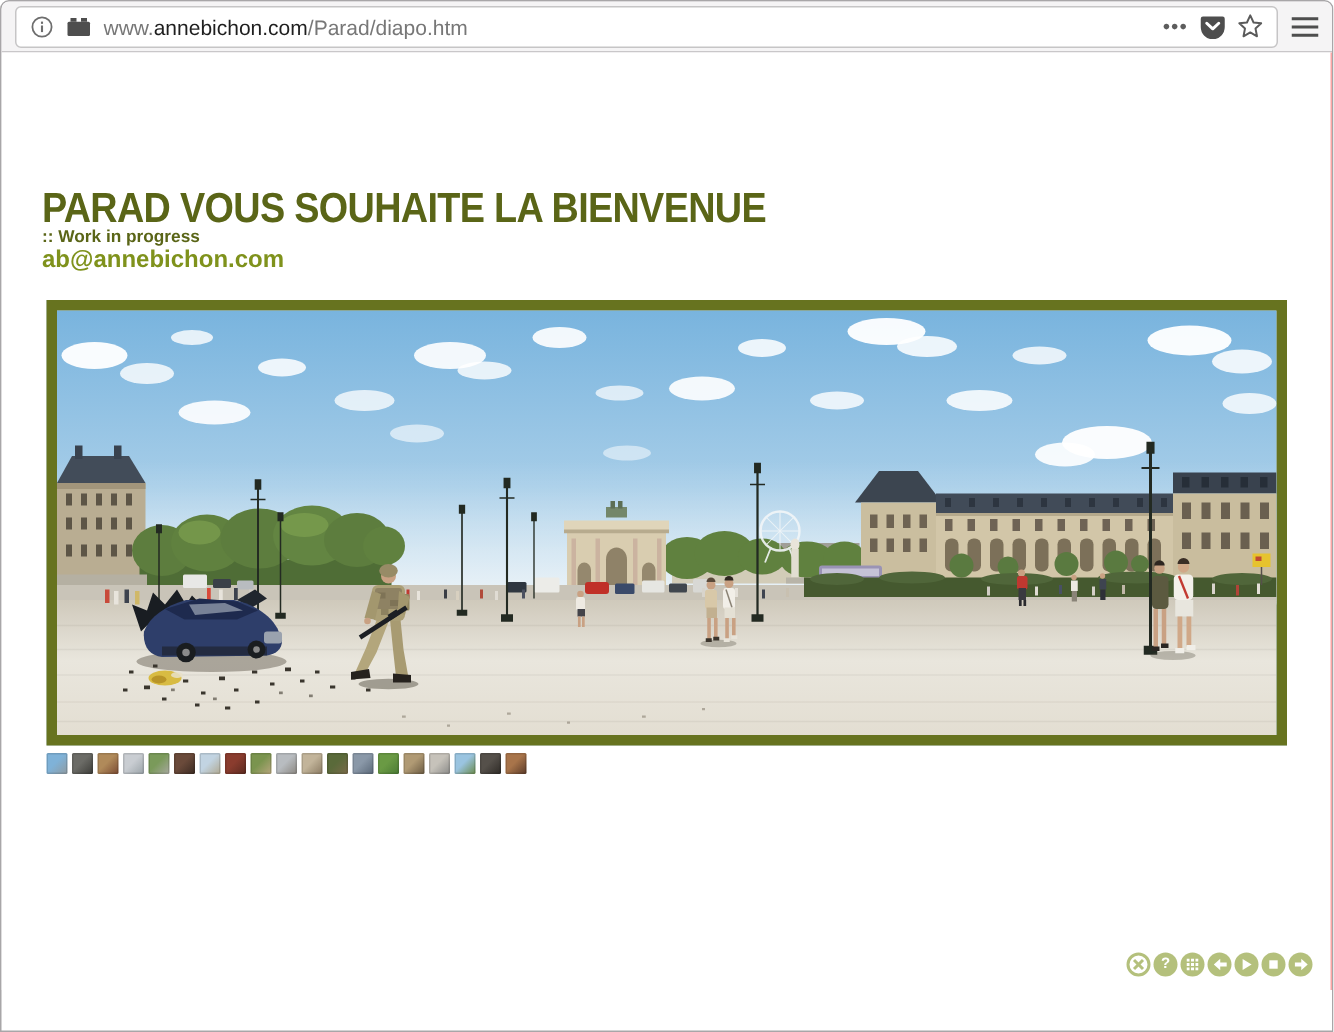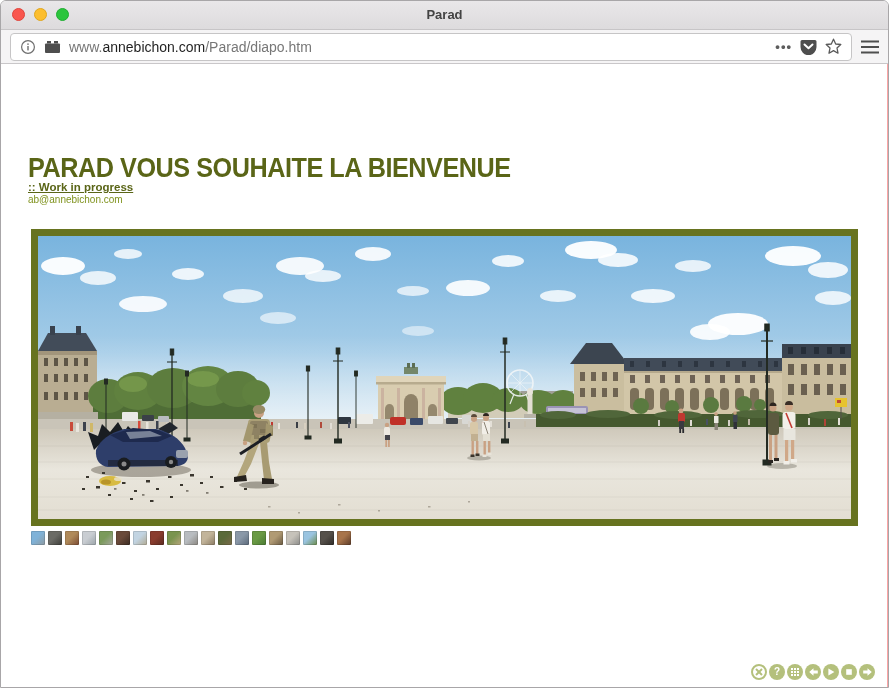--- a/index.html
+++ b/index.html
@@ -15,43 +15,35 @@
   
   .toolbar{height:34px;background:#f5f4f5;border-bottom:1px solid #c9c7c9;display:flex;align-items:center;padding:0 9px;gap:9px;box-sizing:border-box;}
   .urlbar{flex:1;height:28px;background:#fff;border:1px solid #c6c5c6;border-radius:4px;display:flex;align-items:center;padding:0 9px;gap:8px;box-sizing:border-box;}
   .url{flex:1;font-size:14px;color:#777;white-space:nowrap;overflow:hidden;}
   .url .strong{color:#1f1f1f;}
   .ico{display:inline-flex;align-items:center;justify-content:center;flex:0 0 auto;}
   .dots{font-size:13px;color:#5d5d5d;letter-spacing:1px;font-weight:bold;}
   
   .content{position:relative;height:625px;background:#fff;border-right:1px solid #fca5a5;box-sizing:border-box;}
   h1.pagetitle{position:absolute;left:27px;top:88px;margin:0;font-size:28px;font-weight:bold;color:#5a6517;letter-spacing:-.5px;white-space:nowrap;transform:scaleX(.9);transform-origin:left center;}
-  .sub{position:absolute;left:27px;top:117px;font-size:11.5px;font-weight:bold;color:#5a6517;text-decoration:underline;}
-  .email{position:absolute;left:27px;top:130px;font-size:10px;font-weight:normal;color:#7f921c;text-decoration:none;}
+  .sub{position:absolute;left:27px;top:117px;font-size:11.5px;font-weight:bold;color:#5a6517;}
+  .email{position:absolute;left:27px;top:130px;font-size:16px;font-weight:bold;color:#7f921c;text-decoration:none;}
   .frame{position:absolute;left:30px;top:165px;width:813px;height:283px;border:7px solid #67731f;background:#bcd6e8;line-height:0;}
   .thumbs{position:absolute;left:30px;top:467px;display:flex;gap:3px;}
   .thumb{width:14px;height:14px;border-radius:1px;box-shadow:inset 0 0 0 1px rgba(0,0,0,.12);display:inline-block;}
   .controls{position:absolute;right:12px;bottom:9px;display:flex;gap:2px;align-items:center;}
   .ctl{width:16px;height:16px;border-radius:50%;background:#b4c07c;border:none;padding:0;display:flex;align-items:center;justify-content:center;cursor:pointer;}
   .ctl.outline{background:#fff;border:2.5px solid #b4c07c;box-sizing:border-box;}
   .ctl .q{font-size:10px;line-height:10px;font-weight:bold;color:#fff;font-family:"Liberation Sans",sans-serif;}
 </style>
 </head>
 <body>
 
 <div class="window">
 
-  <div class="titlebar">
-    <div class="traffic">
-      <span class="tl red"></span>
-      <span class="tl yellow"></span>
-      <span class="tl green"></span>
-    </div>
-    <div class="wtitle">Parad</div>
-  </div>
 
   <div class="toolbar">
     <div class="urlbar">
       <span class="ico">
         <svg width="16" height="16" viewBox="0 0 16 16">
             <circle cx="8" cy="8" r="6.4" fill="none" stroke="#6e6e6e" stroke-width="1.2"></circle>
             <rect x="7.3" y="7" width="1.4" height="4.4" fill="#6e6e6e"></rect>
             <rect x="7.3" y="4.4" width="1.4" height="1.5" fill="#6e6e6e"></rect>
           </svg>
       </span>

